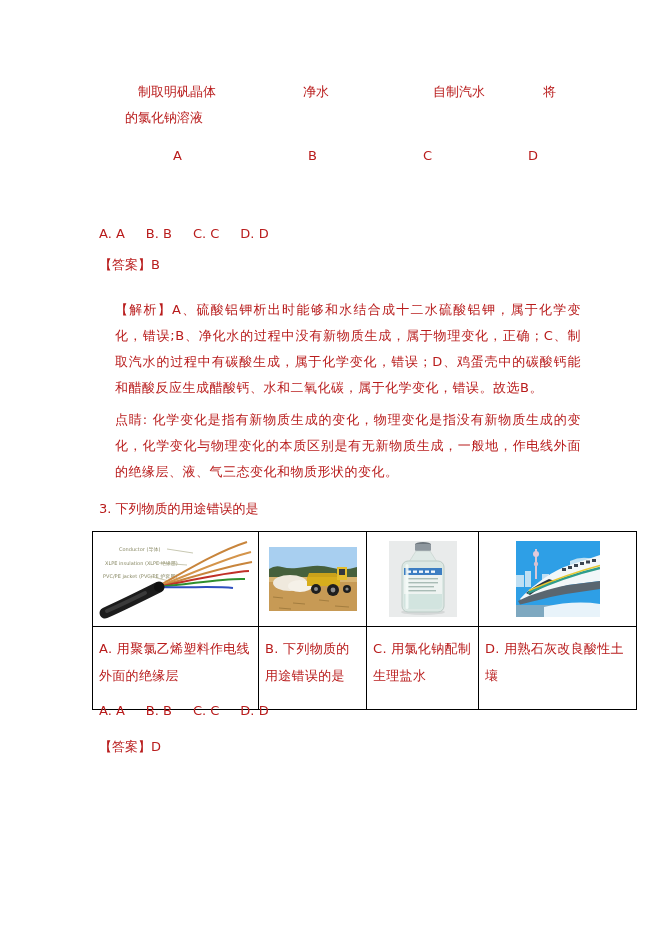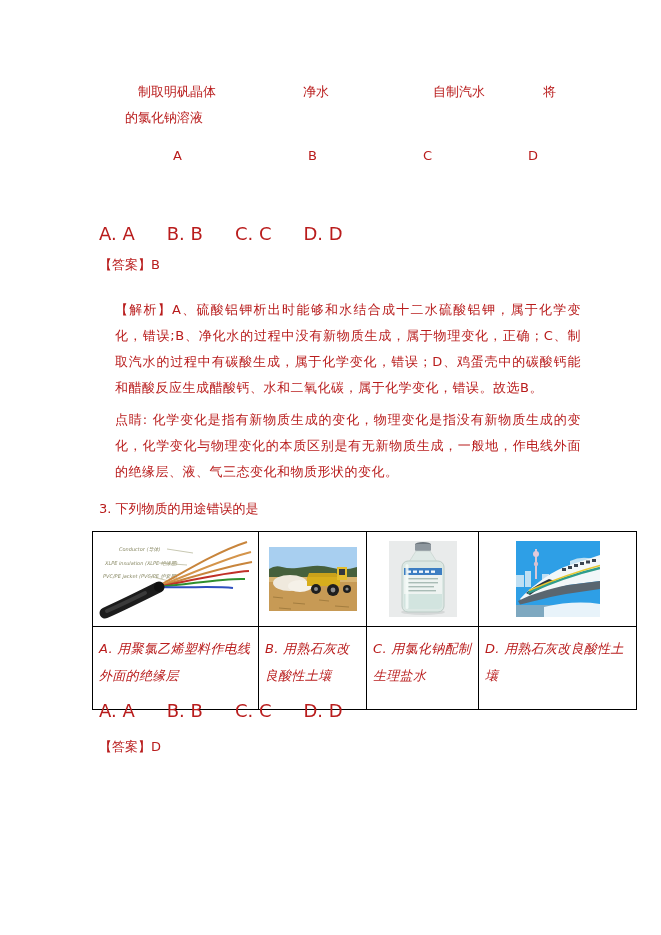--- a/index.html
+++ b/index.html
@@ -5,27 +5,27 @@
   html,body{margin:0;padding:0;background:#fff;}
   .page{
     position:relative;width:661px;height:935px;background:#ffffff;
     font-family:"DejaVu Sans",sans-serif;color:#b91c1c;overflow:hidden;
   }
   .abs{position:absolute;white-space:nowrap;font-size:13px;line-height:16px;}
   .para{
     position:absolute;font-size:13px;line-height:26px;
     text-align:justify;letter-spacing:0.5px;margin-left:16px;
   }
-  .opts{position:absolute;display:flex;gap:32px;font-size:18px;line-height:15px;}
+  .opts{position:absolute;display:flex;gap:21px;font-size:13px;line-height:15px;}
   .opts span{white-space:nowrap;}
   table.qtable{
     position:absolute;left:92px;top:531px;border-collapse:collapse;
     table-layout:fixed;font-size:13px;
   }
-  .qtable td{border:1px solid #000;background:#fff;font-style:italic;}
+  .qtable td{border:1px solid #000;background:#fff;}
   .imgcell{height:90px;text-align:center;vertical-align:middle;padding:2px;}
   .txtcell{height:70px;vertical-align:top;padding:8px 5px 4px 6px;line-height:27px;text-align:left;letter-spacing:0.3px;}
   svg{display:block;margin:0 auto;}
 </style>
 </head>
 <body>
 
 <div class="page">
 
   <span class="abs" style="left:138px;top:84px">制取明矾晶体</span>
@@ -167,21 +167,21 @@
             <rect x="58" y="23" width="4" height="3"></rect>
                 <rect x="64" y="21" width="4" height="3"></rect>
             <rect x="70" y="19.5" width="4" height="3"></rect>
                 <rect x="76" y="18" width="4" height="3"></rect>
           </g>
         </svg>
       </td>
     </tr>
     <tr>
       <td class="txtcell">A. 用聚氯乙烯塑料作电线外面的绝缘层</td>
-      <td class="txtcell">B. 用熟石灰改良酸性土壤</td>
+      <td class="txtcell">B. 下列物质的用途错误的是</td>
       <td class="txtcell">C. 用氯化钠配制生理盐水</td>
       <td class="txtcell">D. 用熟石灰改良酸性土壤</td>
     </tr>
   </tbody>
     </table>
 
   <div class="opts" style="left:99px;top:703px">
     <span>A. A</span>
     <span>B. B</span>
     <span>C. C</span>

